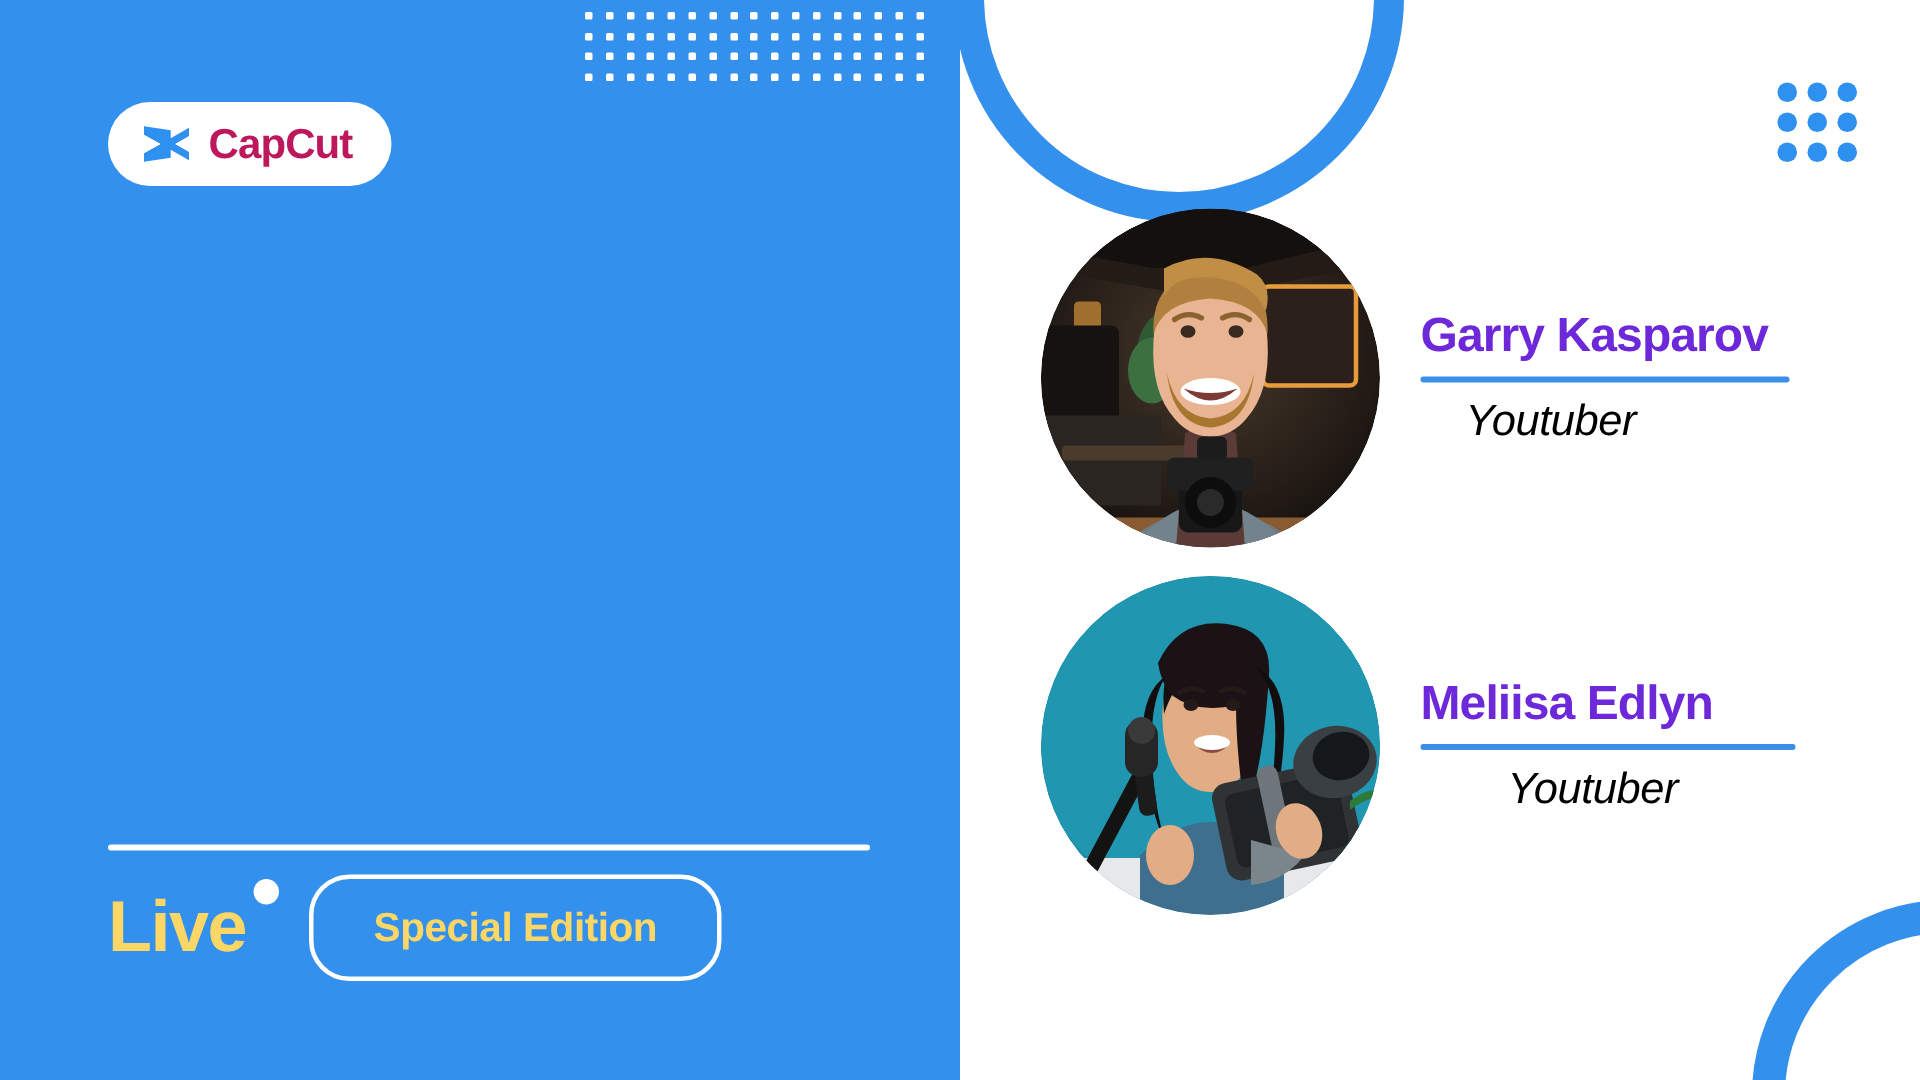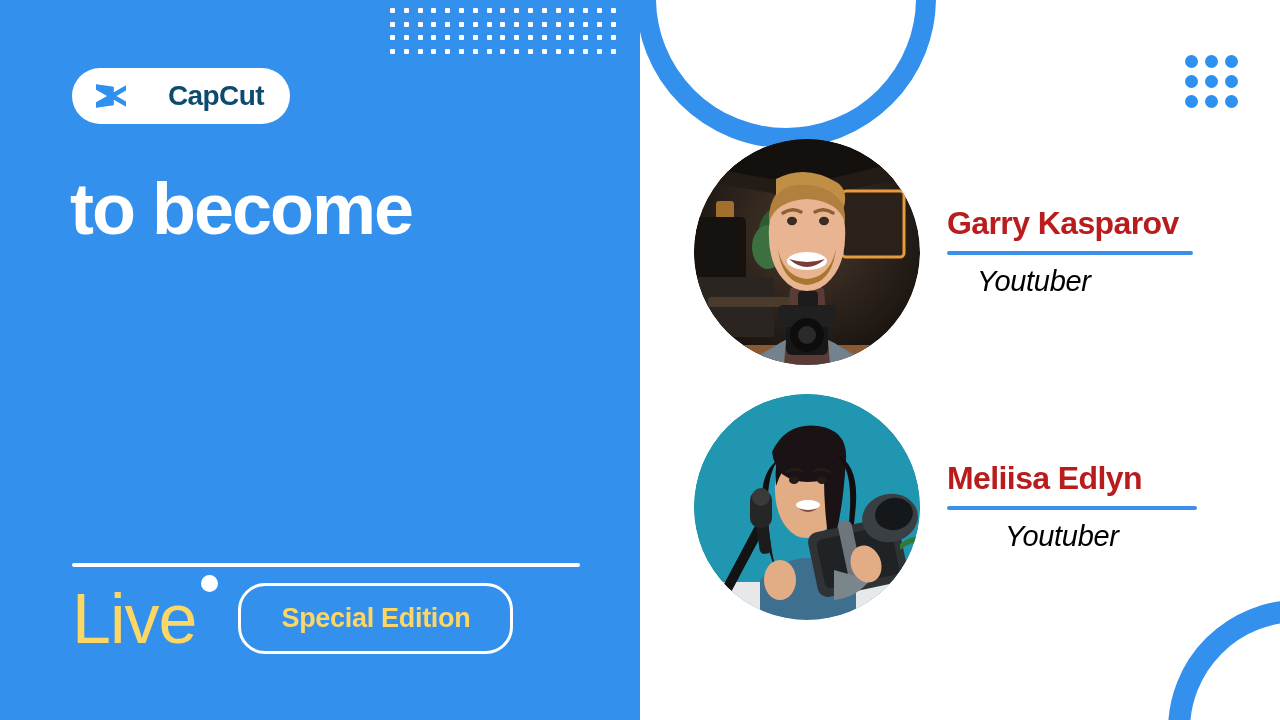--- a/index.html
+++ b/index.html
@@ -47,22 +47,22 @@
   
   .logo-pill {
     position:absolute; left:72px; top:68px;
     height:56px; padding:0 26px 0 22px;
     background:#ffffff;
     border-radius:28px;
     display:flex; align-items:center; gap:11px;
   }
   .logo-mark { width:34px; height:30px; display:block; }
   .logo-text {
-    font-size:28px; font-weight:bold; color:#0c4a6e;
-    letter-spacing:-0.6px; line-height:1;margin-left:29px;
+    font-size:28px; font-weight:bold; color:#be185d;
+    letter-spacing:-0.6px; line-height:1;
   }
 
   
   .headline { position:absolute; left:70px; top:160px; width:560px; }
   .hl-big {
     font-size:118px; font-weight:bold; color:#ffffff;
     line-height:0.95; letter-spacing:-3px;
   }
   .hl-sub {
     font-size:72px; font-weight:bold; color:#ffffff;
@@ -72,51 +72,51 @@
   
   .divider {
     position:absolute; left:72px; top:563px;
     width:508px; height:4px; background:#ffffff; border-radius:2px;
   }
 
   
   .live-row { position:absolute; left:72px; top:583px; display:flex; align-items:center; }
   .live-word {
     position:relative;
-    font-size:70px; font-weight:normal; color:#fcd765;
+    font-size:48px; font-weight:bold; color:#fcd765;
     letter-spacing:-1px; line-height:1;
   }
   .live-dot {
     position:absolute; right:-22px; top:-9px;
     width:17px; height:17px; border-radius:50%; background:#ffffff;
   }
   .pill {
     margin-left:42px;
     height:71px; padding:0 40px;
     border:3px solid #ffffff; border-radius:27px;
     display:flex; align-items:center; justify-content:center;
   }
   .pill-text {
     font-size:27px; font-weight:bold; color:#fcd765; letter-spacing:-0.3px;
   }
 
   
   .speaker { position:absolute; display:flex; align-items:center; }
   .sp1 { left:694px; top:139px; }
-  .sp2 { left:694px; top:394px; }
+  .sp2 { left:694px; top:384px; }
 
   .avatar {
     width:226px; height:226px; border-radius:50%;
     overflow:hidden; position:relative; flex:none;
   }
   .avatar svg { display:block; width:226px; height:226px; }
 
   .sp-info { margin-left:27px; padding-bottom:6px; }
   .sp-name {
-    font-size:32px; font-weight:bold; color:#b91c1c;
+    font-size:32px; font-weight:bold; color:#6d28d9;
     letter-spacing:-0.6px; white-space:nowrap; line-height:1.25;
   }
   .sp-rule { height:4px; background:#3a8fe8; border-radius:2px; margin:8px 0 12px 0; }
   .sp1 .sp-rule { width:246px; }
   .sp2 .sp-rule { width:250px; }
   .sp-role {
     font-size:29px; font-style:italic; color:#000000;
     letter-spacing:-0.3px; line-height:1;
   }
   .sp1 .sp-role { margin-left:30px; }
@@ -228,21 +228,20 @@
         <svg class="logo-mark" viewBox="0 0 34 30" xmlns="http://www.w3.org/2000/svg">
           <path d="M2 3.2 L2 8.6 L13.4 15 L2 21.4 L2 26.8 L32 9.6 L32 4.2 L19.8 11.2 L19.8 5.8 Z" fill="#2e90ef"></path>
           <path d="M32 26.8 L32 21.4 L20.6 15 L32 8.6 L32 3.2 L2 20.4 L2 25.8 L14.2 18.8 L14.2 24.2 Z" fill="#2e90ef" opacity="0"></path>
           <path d="M2 26.8 L2 21.4 L13.4 15 L2 8.6 L2 3.2 L32 20.4 L32 25.8 L19.8 18.8 L19.8 24.2 Z" fill="#2e90ef"></path>
         </svg>
       </span>
       <span class="logo-text">CapCut</span>
     </div>
 
     <div class="headline">
-      <div class="hl-sub">to become</div>
     </div>
 
     <div class="divider"></div>
 
     <div class="live-row">
       <div class="live-word">
         <span>Live</span>
         <span class="live-dot"></span>
       </div>
       <div class="pill">

